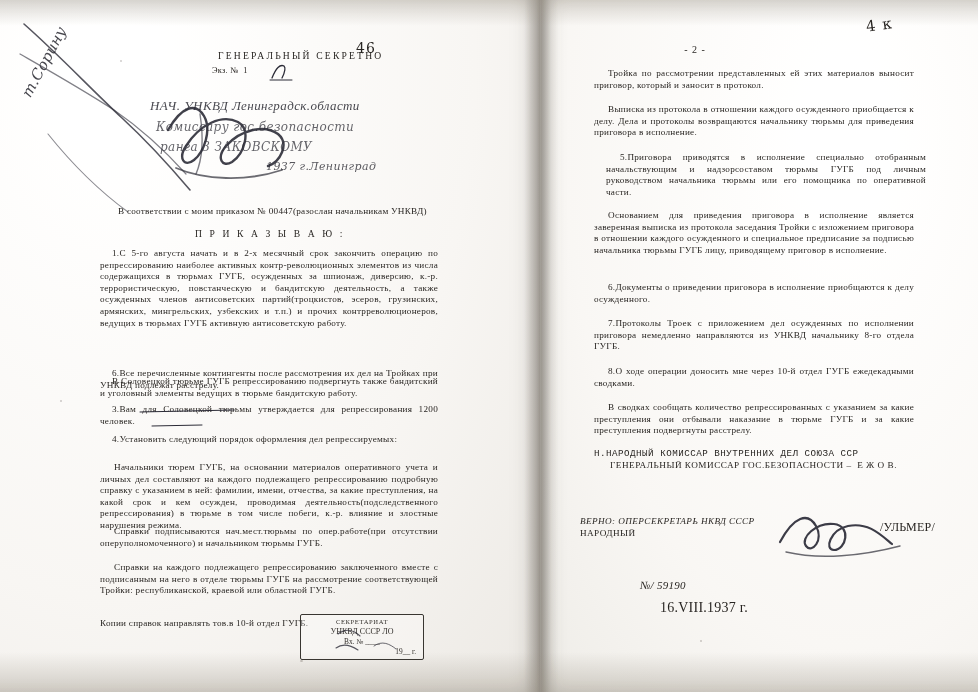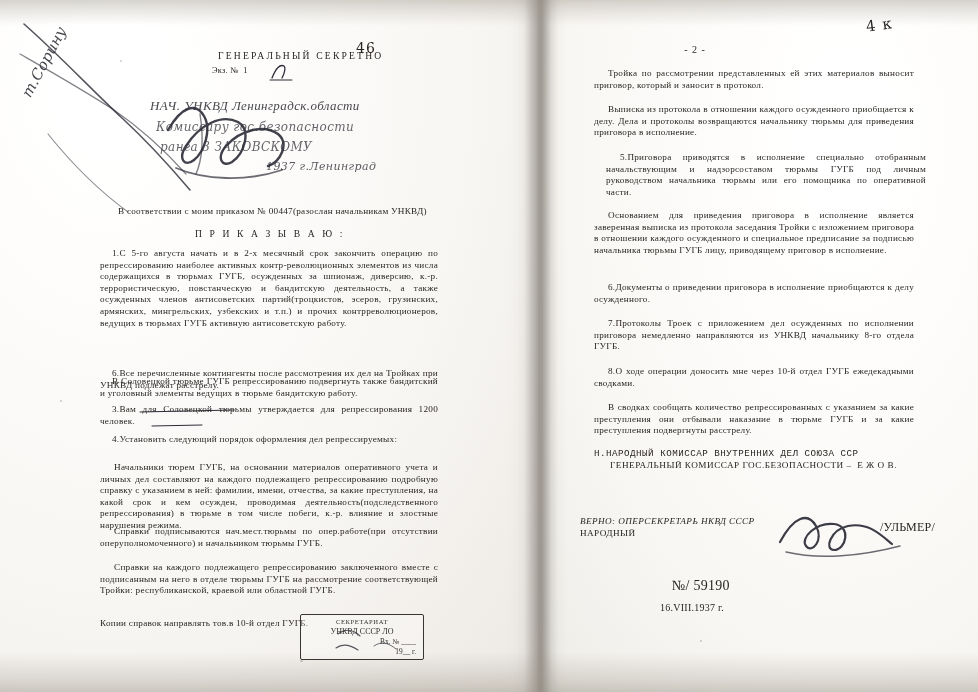--- a/index.html
+++ b/index.html
@@ -189,21 +189,21 @@
 
   <div class="typed" style="left:100px;top:526px;width:338px;text-indent:14px;">Справки подписываются нач.мест.тюрьмы по опер.работе(при отсутствии оперуполномоченного) и начальником тюрьмы ГУГБ.</div>
 
   <div class="typed" style="left:100px;top:562px;width:338px;text-indent:14px;">Справки на каждого подлежащего репрессированию заключенного вместе с подписанным на него в отделе тюрьмы ГУГБ на рассмотрение соответствующей Тройки: республиканской, краевой или областной ГУГБ.</div>
 
   <div class="typed" style="left:100px;top:618px;width:230px;">Копии справок направлять тов.в 10-й отдел ГУГБ.</div>
 
   <div class="stamp-box" style="left:300px;top:614px;width:108px;">
     <div style="font-size:6.6px;letter-spacing:0.6px;">СЕКРЕТАРИАТ</div>
     <div style="font-size:8px;">УНКВД  СССР  ЛО</div>
-    <div style="font-size:7.4px;text-align:right;">Вх. № ____</div>
+    <div style="font-size:7.4px;text-align:center;">Вх. № ____</div>
     <div style="font-size:7.4px;text-align:right;">19__ г.</div>
   </div>
   <svg class="scribble" style="left:334px;top:624px;width:70px;height:34px;">
     <path d="M4,10 C12,4 20,6 26,12" stroke-width="1.1" opacity="0.8"></path>
     <path d="M2,24 C10,18 18,22 24,26" stroke-width="1.1" opacity="0.8"></path>
     <path d="M40,22 C48,16 56,20 62,25" stroke-width="1" opacity="0.7"></path>
   </svg>
 
   <div class="pageno" style="left:866px;top:16px;font-size:15px;font-family:'DejaVu Serif',serif;transform:rotate(-8deg);">4 к</div>
 
@@ -230,16 +230,16 @@
 
   <div class="typed" style="left:580px;top:516px;width:260px;letter-spacing:0.4px;font-style:italic;">ВЕРНО: ОПЕРСЕКРЕТАРЬ НКВД СССР</div>
   <div class="typed" style="left:580px;top:528px;width:160px;letter-spacing:0.4px;">НАРОДНЫЙ</div>
   <div class="typed" style="left:880px;top:522px;width:70px;font-size:12px;">/УЛЬМЕР/</div>
 
   <svg class="scribble" style="left:776px;top:506px;width:140px;height:52px;">
     <path d="M4,36 C18,10 32,6 40,20 C48,34 36,48 30,40 C24,32 40,16 58,18 C76,20 70,44 58,44 C48,44 54,24 72,20 C92,16 104,28 116,38" stroke-width="2.2" opacity="0.92"></path>
     <path d="M10,46 C44,54 86,50 124,40" stroke-width="1.5" opacity="0.7"></path>
   </svg>
 
-  <div class="typed" style="left:672px;top:580px;width:120px;font-size:14px;">№/ 59190</div>
-  <div class="typed" style="left:660px;top:602px;width:140px;font-size:10px;">16.VIII.1937 г.</div>
+  <div class="typed" style="left:640px;top:580px;width:120px;font-size:11px;font-style:italic;">№/ 59190</div>
+  <div class="typed" style="left:660px;top:602px;width:140px;font-size:14px;">16.VIII.1937 г.</div>
 
 </div>
 
 </body></html>

